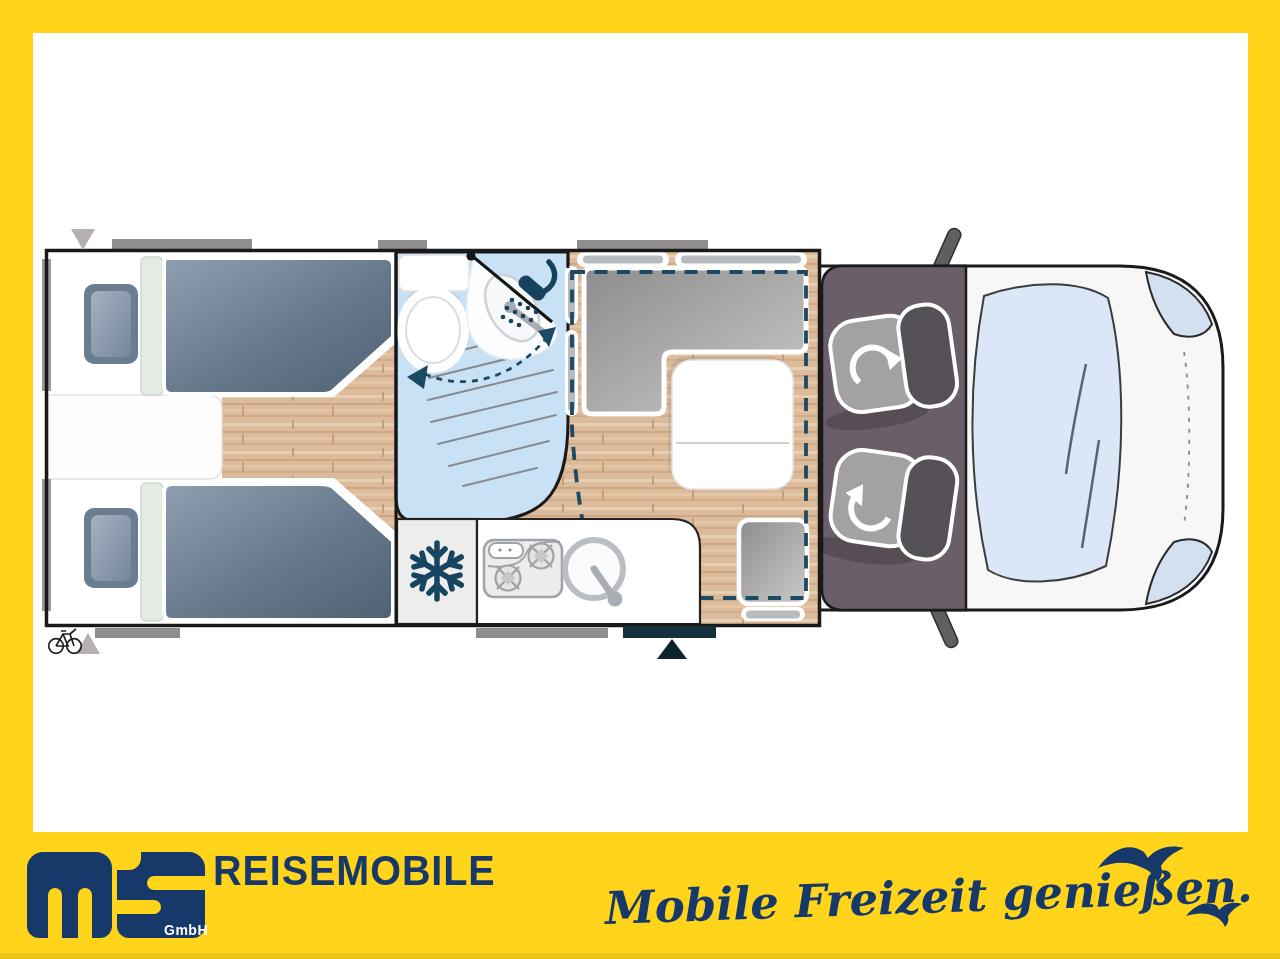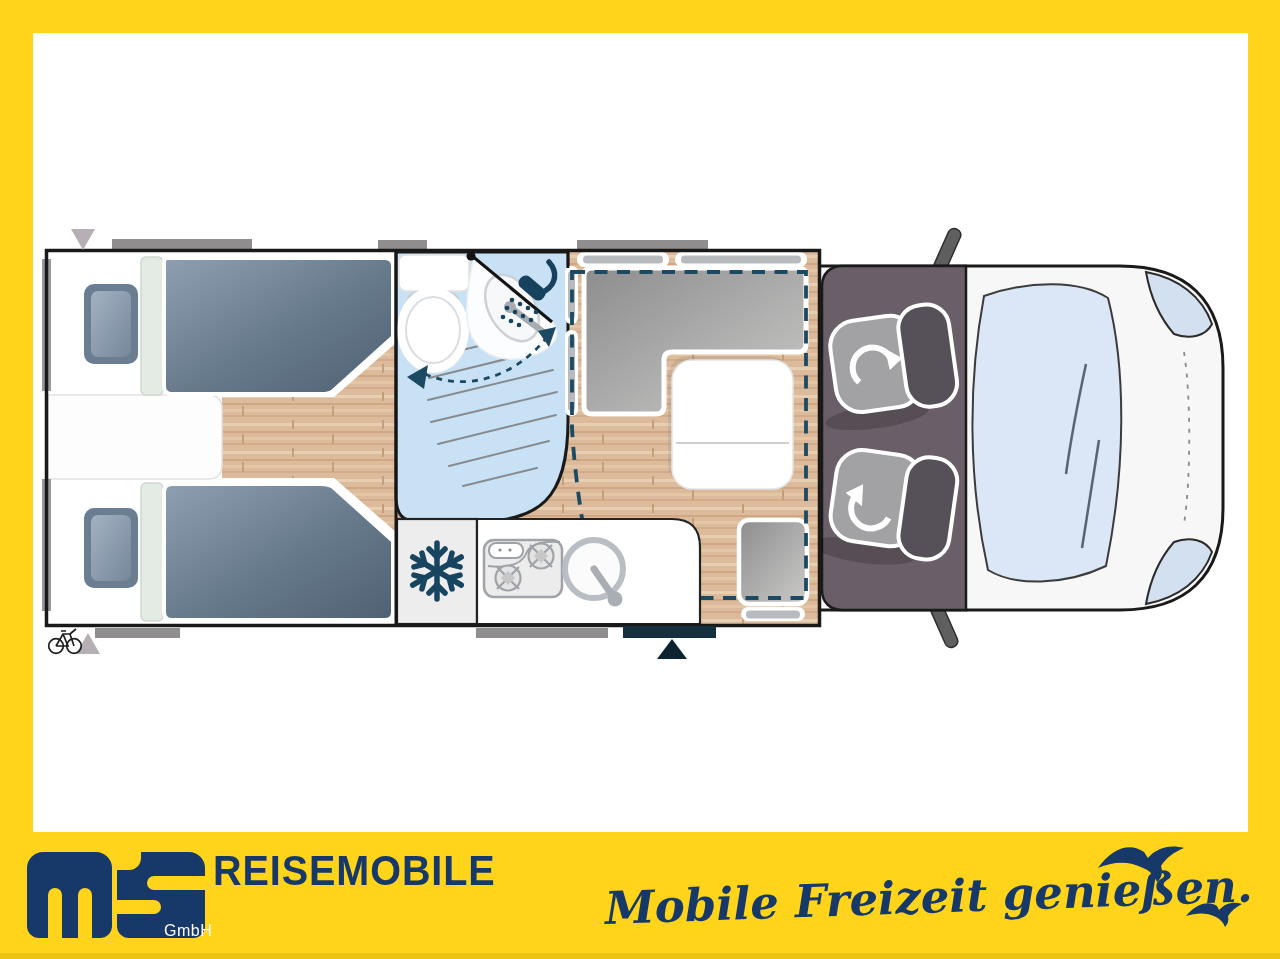--- a/index.html
+++ b/index.html
@@ -13,21 +13,21 @@
   .logo{position:absolute;left:0;top:0;width:240px;height:127px;}
   .logo-block{position:absolute;background:#16396a;}
   .logo-m{left:27px;top:20px;width:85px;height:86px;border-radius:16px 16px 12px 12px;}
   .logo-m .slot{position:absolute;top:36px;bottom:0;width:14px;background:#ffd41a;border-radius:7px 7px 0 0;}
   .logo-m .slot.s1{left:21px;}
   .logo-m .slot.s2{left:51px;}
   .logo-s{left:117px;top:20px;width:88px;height:86px;border-radius:16px 16px 12px 12px;}
   .logo-s .notch{position:absolute;left:0;top:0;width:24px;height:18px;background:#ffd41a;border-radius:0 0 12px 0;}
   .logo-s .slotA{position:absolute;left:30px;top:24px;width:58px;height:14px;background:#ffd41a;border-radius:7px 0 0 7px;}
   .logo-s .slotB{position:absolute;left:0;top:48px;width:44px;height:14px;background:#ffd41a;border-radius:0 7px 7px 0;}
-  .logo-gmbh{position:absolute;left:164px;top:90px;color:#ffffff;font-size:16px;font-weight:normal;letter-spacing:.5px;}
+  .logo-gmbh{position:absolute;left:164px;top:90px;color:#ffffff;font-size:14px;font-weight:bold;letter-spacing:.5px;}
   .brand{position:absolute;left:213px;top:14px;color:#16396a;font-size:43px;font-weight:bold;letter-spacing:1px;transform:scaleX(.92);transform-origin:left top;white-space:nowrap;}
   .tagline{position:absolute;left:604px;top:50px;color:#16396a;font-family:"DejaVu Serif",serif;font-style:italic;font-weight:bold;font-size:45px;transform:rotate(-2deg);transform-origin:left top;white-space:nowrap;}
   .birds-svg{position:absolute;left:0;top:0;width:1280px;height:127px;}
 </style>
 </head>
 <body>
 
 <div class="screen">
   <div class="canvas"></div>
 

